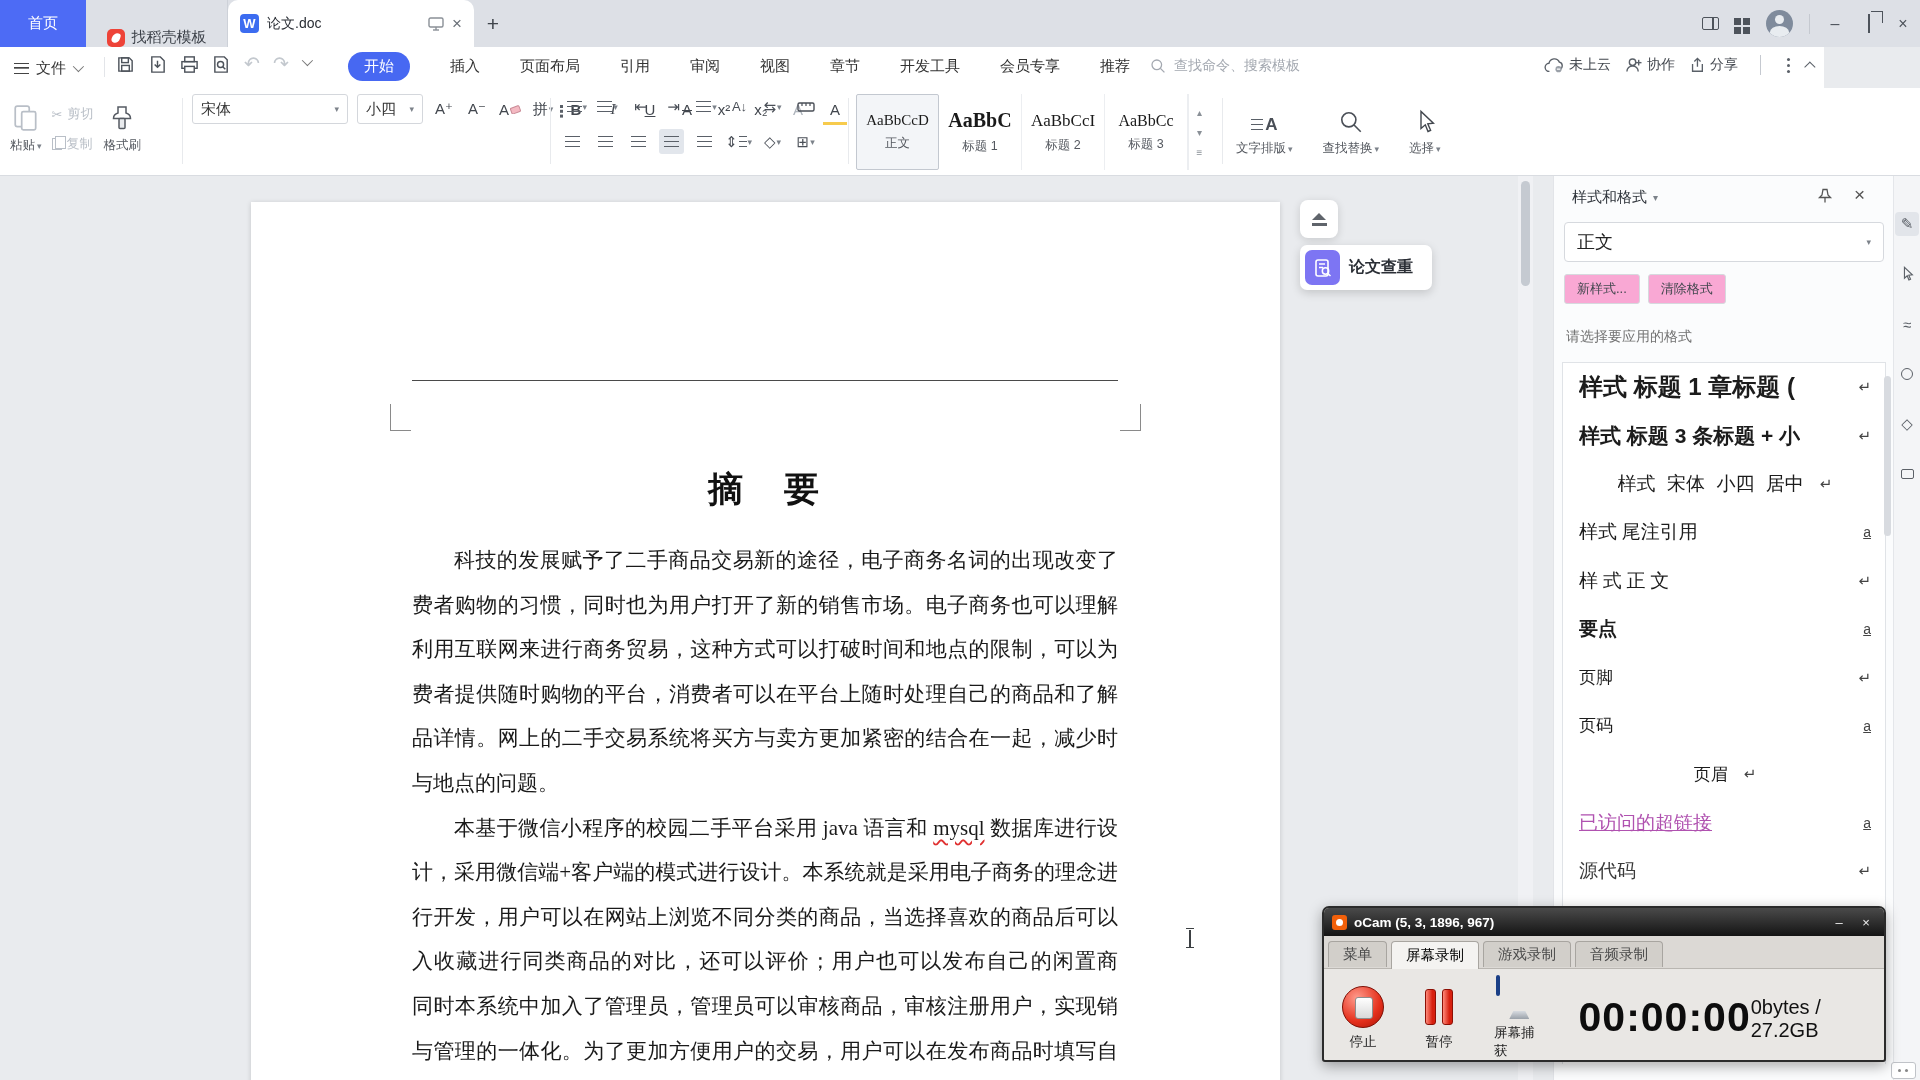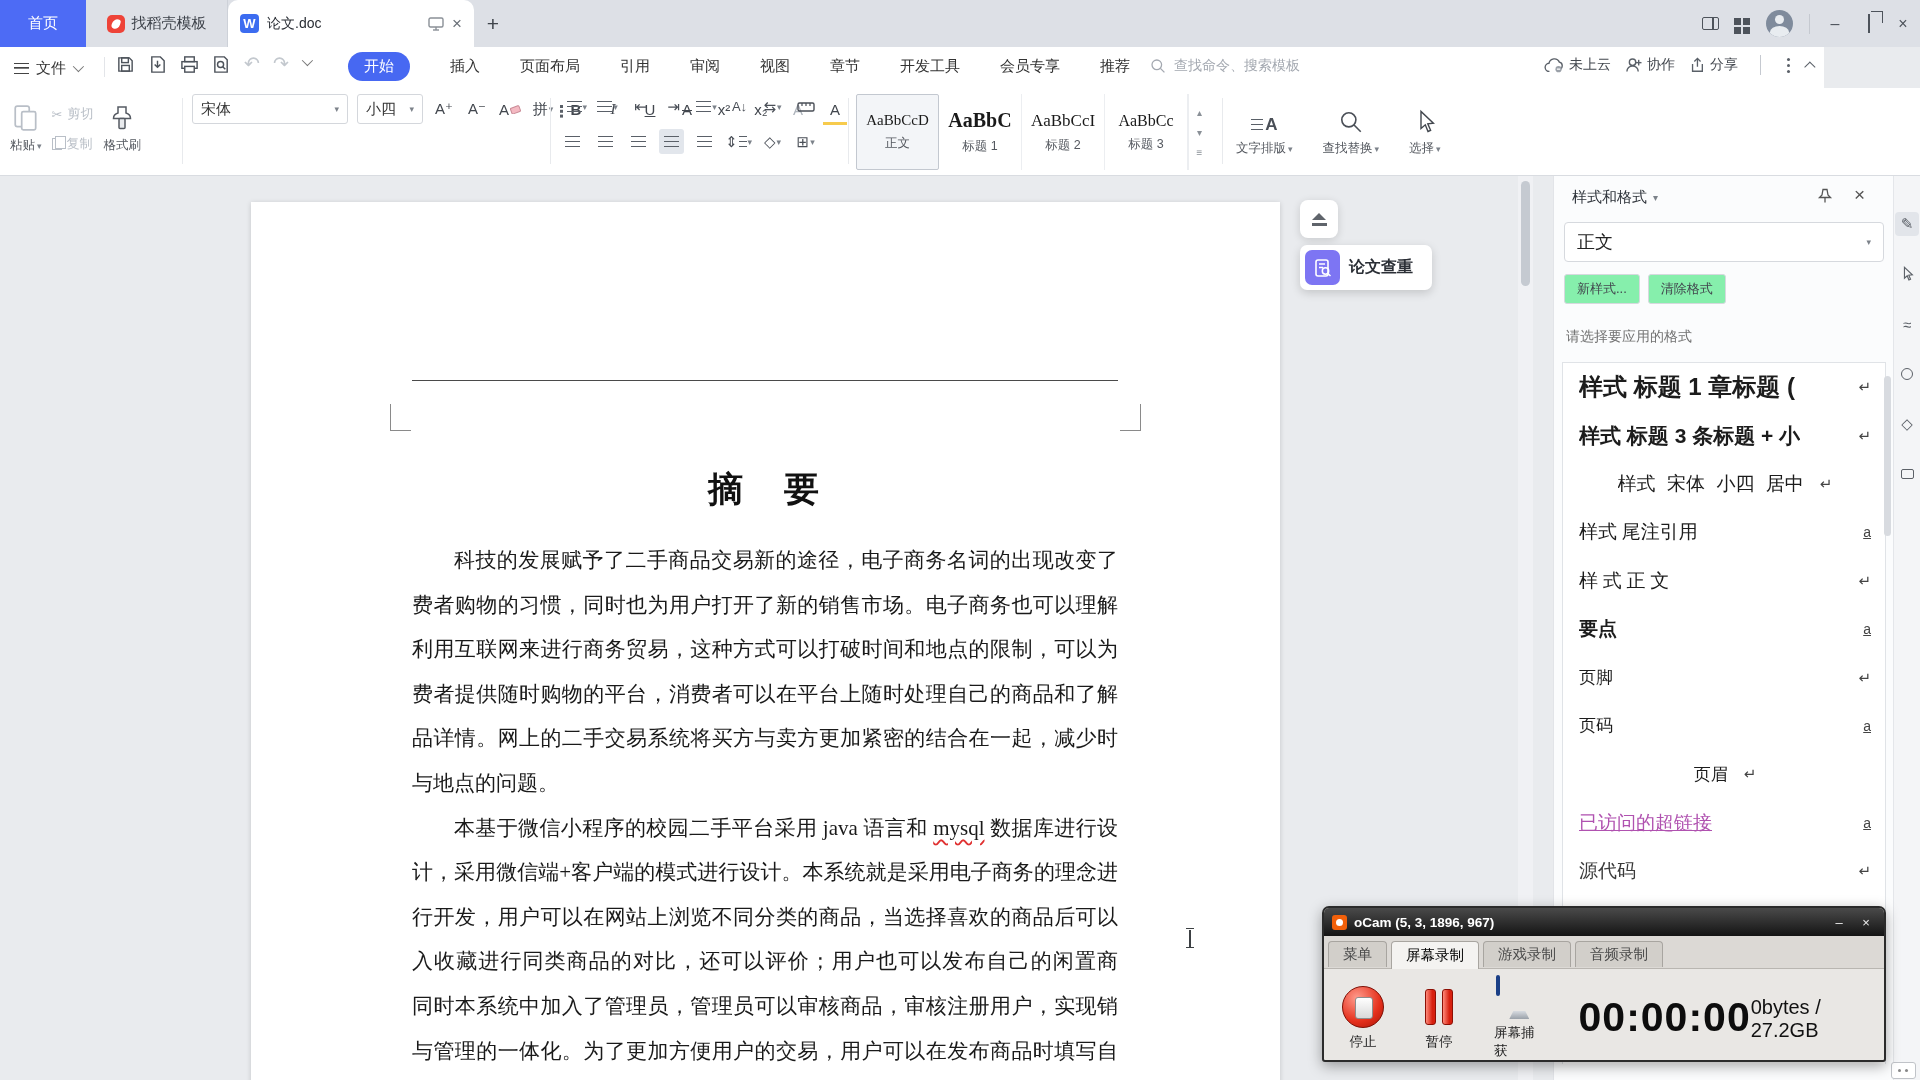--- a/index.html
+++ b/index.html
@@ -4,21 +4,21 @@
 <style>
   * { margin:0; padding:0; box-sizing:border-box; }
   html,body { width:1920px; height:1080px; }
   body { font-family:"Liberation Sans","DejaVu Sans",sans-serif; color:#333; }
   .app { position:relative; width:1920px; height:1080px; overflow:hidden; background:#e9ebee; }
 
   
   .tabbar { position:absolute; left:0; top:0; width:1920px; height:47px; background:#dde0e6; }
   .tab { position:absolute; top:0; height:47px; display:flex; align-items:center; justify-content:center; font-size:15px; }
   .tab-home { left:0; width:86px; background:#4d6bf5; color:#fff; }
-  .tab-docer { left:86px; width:142px; color:#3a3f47; gap:7px; border-right:1px solid #cdd1d8; }
+  .tab-docer { left:86px; width:142px; color:#3a3f47; gap:7px; border-right:1px solid #cdd1d8;align-items:flex-end; }
   .docer-ico { width:18px; height:18px; border-radius:5px; background:#ee4338; position:relative; flex:0 0 18px; }
   .docer-ico::after { content:""; position:absolute; left:5px; top:4px; width:8px; height:10px; background:#fff; border-radius:70% 30% 60% 40%; transform:rotate(18deg); }
   .tab-doc { left:228px; width:246px; background:#fff; border-radius:10px 10px 0 0; color:#2a2e35; padding:0 12px; justify-content:flex-start; gap:8px; }
   .w-ico { width:19px; height:19px; border-radius:4px; background:#3c6cf0; color:#fff; font-size:13px; font-weight:bold; display:flex; align-items:center; justify-content:center; flex:0 0 19px; }
   .tab-doc .tab-label { flex:1; font-size:14px; }
   .tab-ico-btn { color:#6a7078; display:flex; align-items:center; }
   .tab-close { font-size:17px; color:#6a7078; }
   .newtab { position:absolute; left:478px; top:9px; width:30px; height:30px; display:flex; align-items:center; justify-content:center; font-size:21px; color:#3f444b; }
   .tb-right { position:absolute; right:0; top:0; height:47px; display:flex; align-items:center; }
   .tb-ic { width:32px; display:flex; justify-content:center; color:#4d535b; }
@@ -120,21 +120,21 @@
   .doc-scrollbar .thumb { position:absolute; left:3px; top:5px; width:9px; height:105px; background:#c5cad1; border-radius:5px; }
 
   
   .panel { position:absolute; left:1553px; top:0; width:340px; height:904px; background:#fbfcfd; border-left:1px solid #e2e4e8; }
   .panel-hd { position:absolute; left:18px; top:12px; display:flex; align-items:center; gap:6px; font-size:15px; color:#2f343b; }
   .panel-hd .arrow { font-size:10px; }
   .pin-btn { position:absolute; right:60px; top:12px; color:#555; }
   .panel-close { position:absolute; right:28px; top:8px; font-size:19px; color:#555; }
   .style-combo { position:absolute; left:10px; top:46px; width:320px; height:40px; border:1px solid #d6d9de; border-radius:4px; background:#fff; display:flex; align-items:center; justify-content:space-between; padding:0 12px; font-family:"Liberation Serif","DejaVu Serif",serif; font-size:18px; color:#222; }
   .pbtns { position:absolute; left:10px; top:98px; display:flex; gap:8px; }
-  .pbtn2 { height:30px; padding:0 12px; border:1px solid #d6d9de; border-radius:3px; background:#86efac; font-size:13px; color:#42474e; display:flex; align-items:center; }
+  .pbtn2 { height:30px; padding:0 12px; border:1px solid #d6d9de; border-radius:3px; background:#f9a8d4; font-size:13px; color:#42474e; display:flex; align-items:center; }
   .panel-hint { position:absolute; left:12px; top:152px; font-size:14px; color:#737373; }
   .style-list { position:absolute; left:8px; top:186px; width:324px; bottom:16px; background:#fff; border:1px solid #e0e3e7; border-bottom:none; overflow:hidden; }
   .sitem { height:48.4px; display:flex; align-items:center; padding:0 14px 0 16px; font-size:19px; color:#1c1c1c; }
   .sitem .sname { white-space:nowrap; overflow:hidden; }
   .sitem .mk { margin-left:auto; font-size:15px; color:#444; padding-left:6px; }
   .sitem.mk-a .mk { text-decoration:underline; font-size:14px; }
   .s-title1 .sname { font-size:24px; font-weight:bold; }
   .s-title3 .sname { font-size:21px; font-weight:600; }
   .s-serif .sname { font-family:"Liberation Serif","DejaVu Serif",serif; }
   .s-center { justify-content:center; } .s-center .sname { text-align:center;font-family:Liberation Mono, monospace; }

